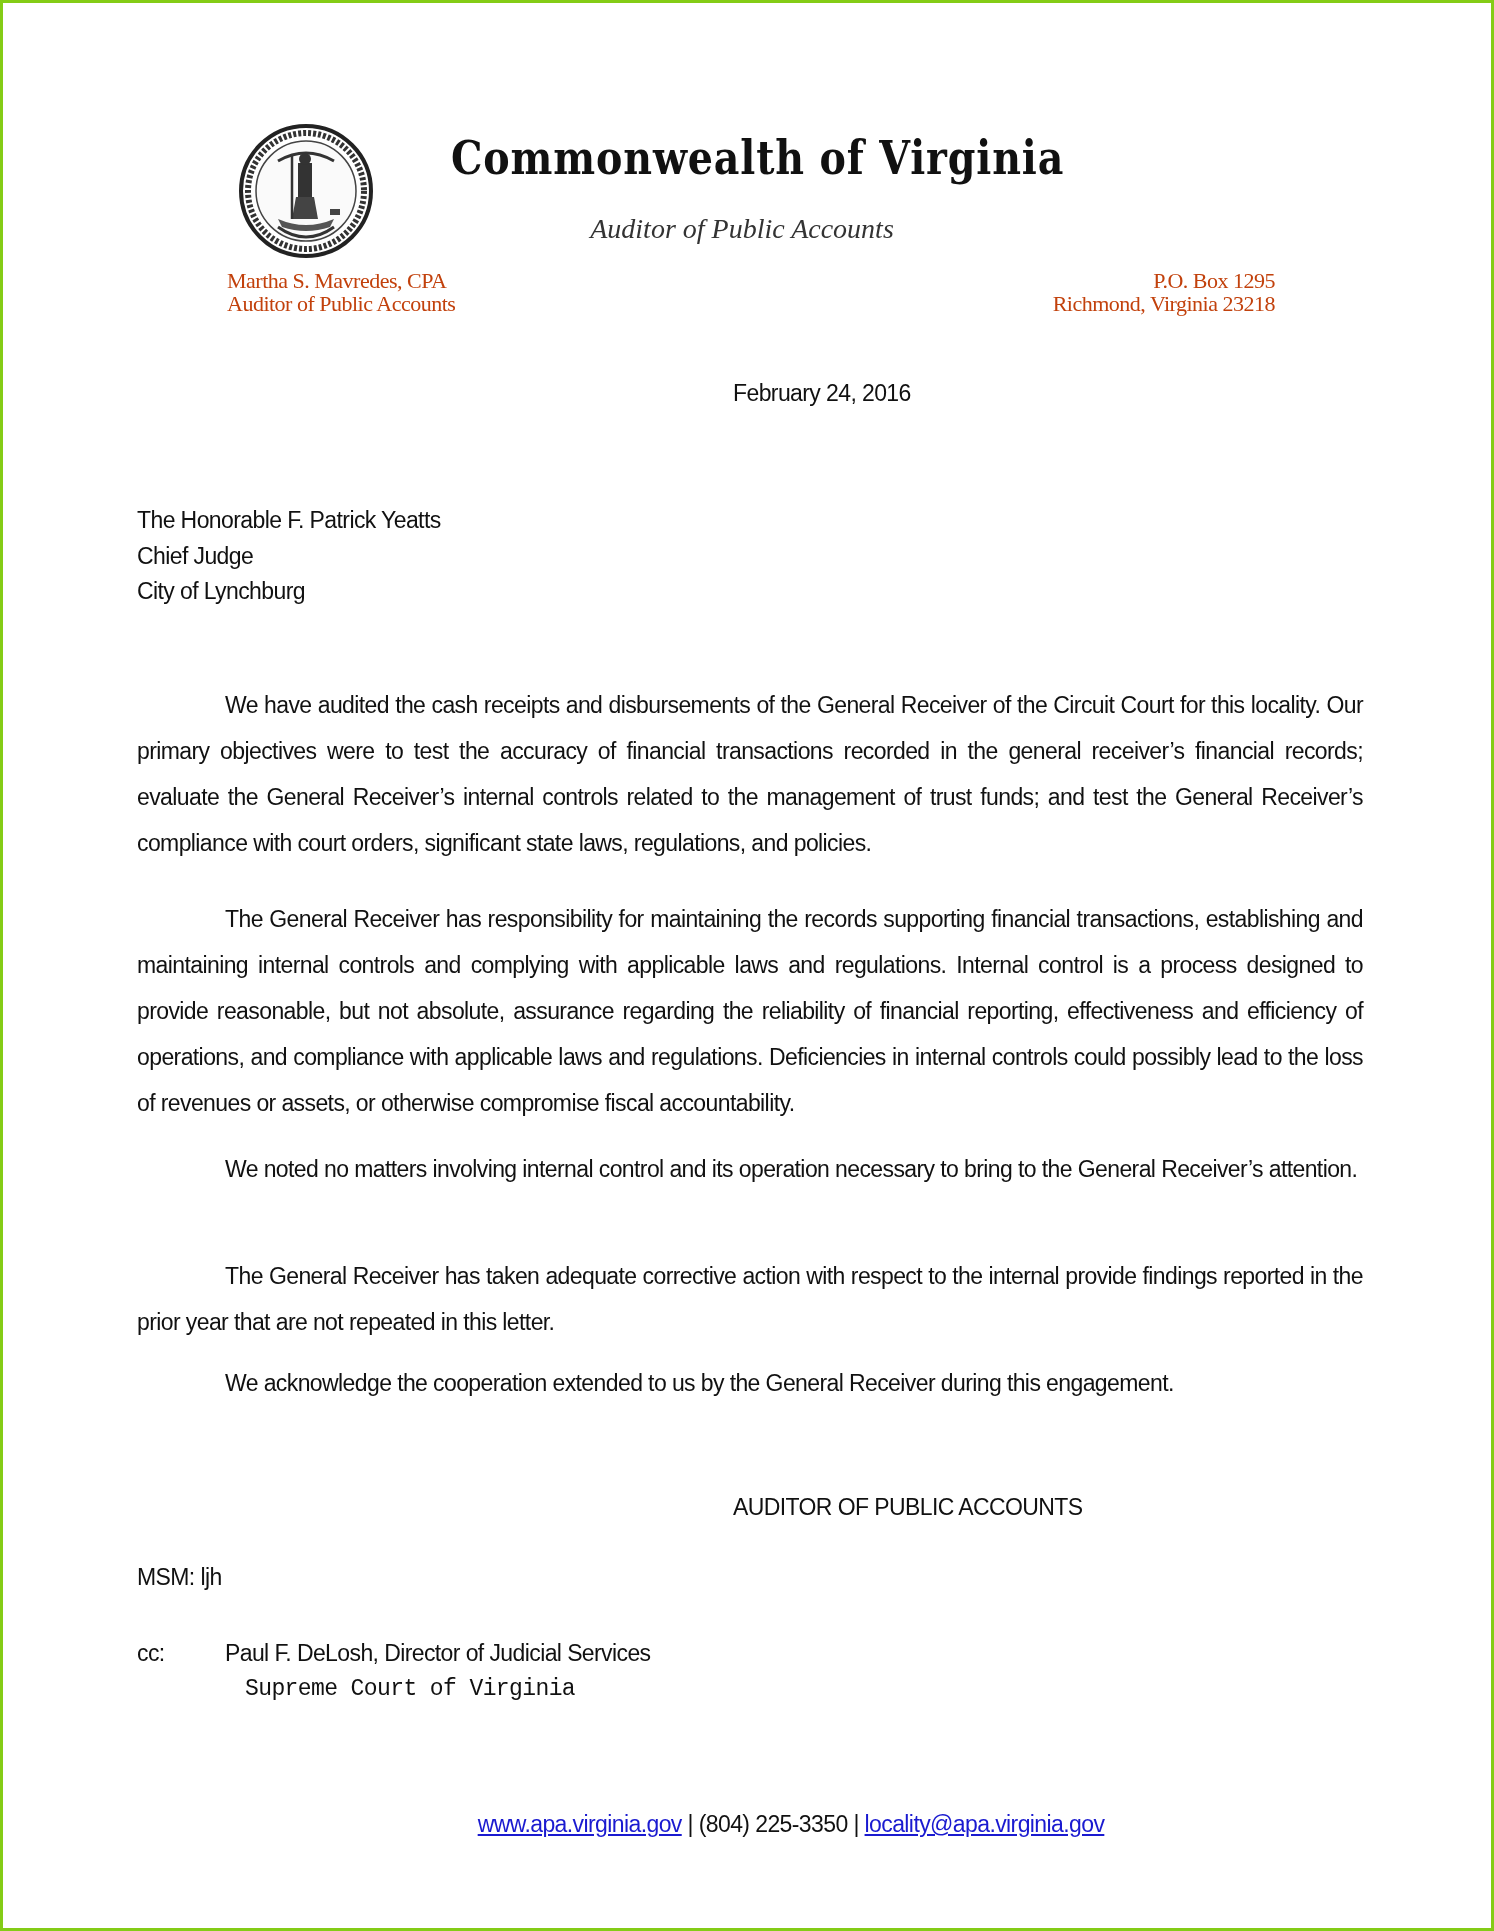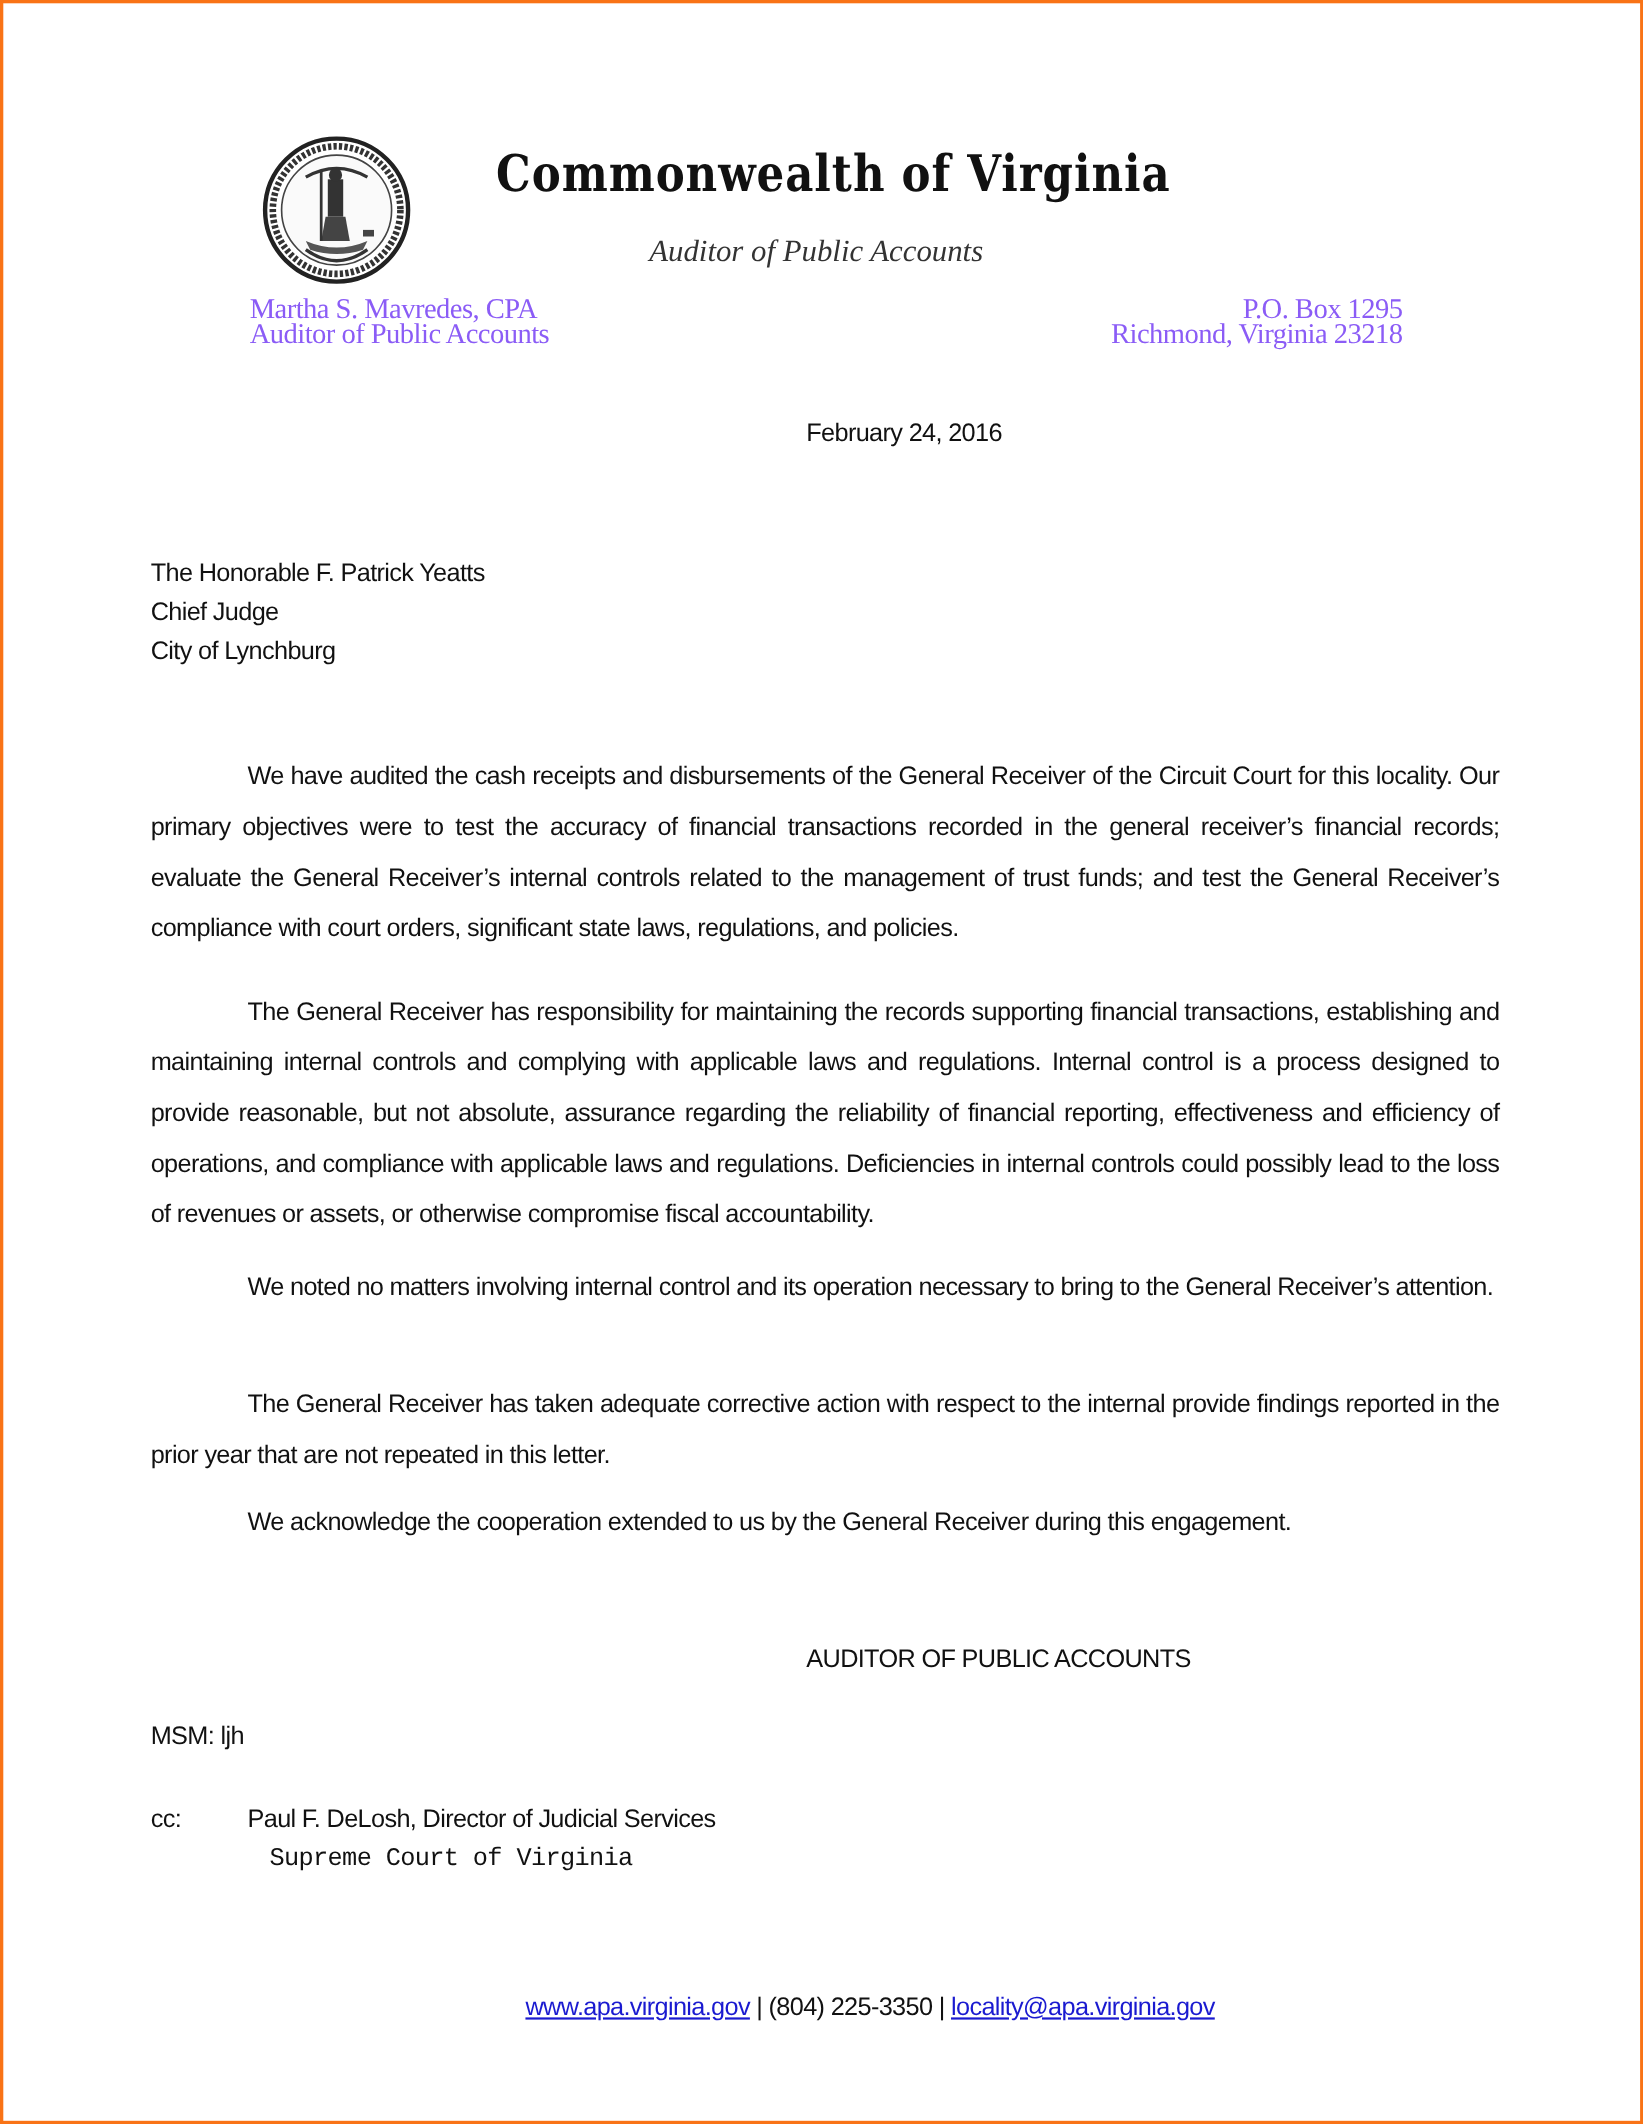--- a/index.html
+++ b/index.html
@@ -1,37 +1,37 @@
 <!DOCTYPE html>
 <html><head>
 <meta charset="utf-8">
 <style>
   html, body { margin: 0; padding: 0; background: #ffffff; }
   body { width: 1494px; height: 1931px; position: relative; overflow: hidden; }
   .page {
     position: absolute; left: 0; top: 0; width: 1488px; height: 1925px;
-    border: 3px solid #f97316; background: #ffffff;
+    border: 3px solid #84cc16; background: #ffffff;
   }
   .seal {
     position: absolute; left: 235px; top: 120px; width: 136px; height: 136px;
   }
   .letterhead-title {
     position: absolute; left: 448px; top: 128px; width: 590px; text-align: center;
     font-family: "DejaVu Serif", serif; font-weight: bold; font-size: 46px;
     color: #111; letter-spacing: 1px; white-space: nowrap;
     transform: scaleX(0.86); transform-origin: left center;
   }
   .letterhead-sub {
     position: absolute; left: 560px; top: 210px; width: 358px; text-align: center;
     font-family: "Liberation Serif", serif; font-style: italic; font-size: 28px;
     color: #333; white-space: nowrap;
   }
   .head-block {
     position: absolute; top: 266px; font-family: "Liberation Serif", serif;
-    font-size: 26px; line-height: 23px; color: #8b5cf6; white-space: nowrap;
+    font-size: 22px; line-height: 23px; color: #c2410c; white-space: nowrap;
     letter-spacing: -0.5px;
   }
   .head-left { left: 224px; }
   .head-right { right: 216px; text-align: right; }
   .body-text {
     font-family: "Liberation Sans", sans-serif; font-size: 23px; color: #111;
     letter-spacing: -0.6px;
   }
   .date { position: absolute; left: 730px; top: 377px; white-space: nowrap; }
   .address { position: absolute; left: 134px; top: 500px; line-height: 35.7px; }

